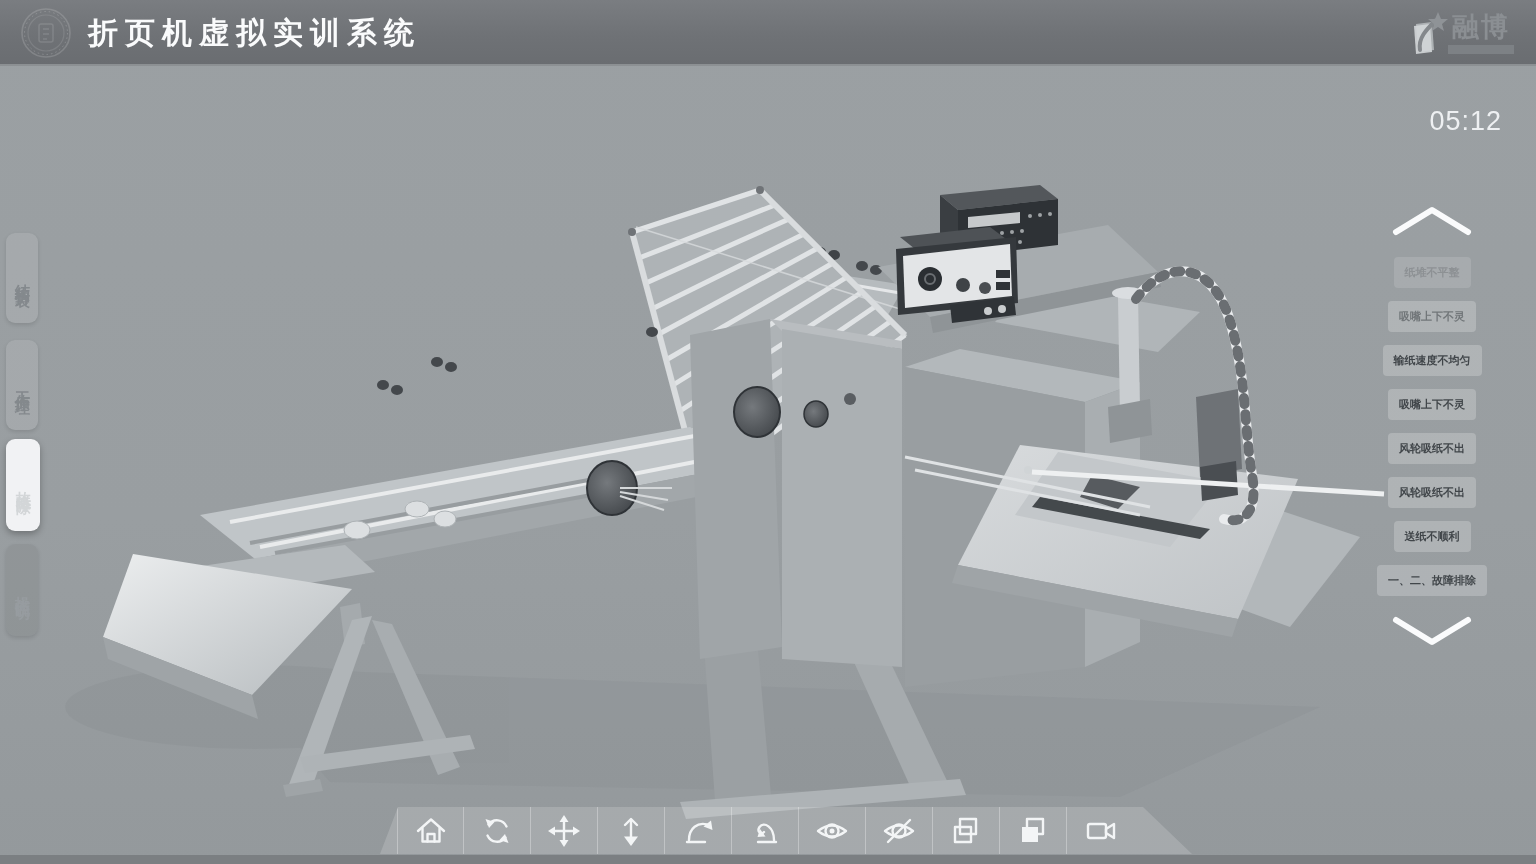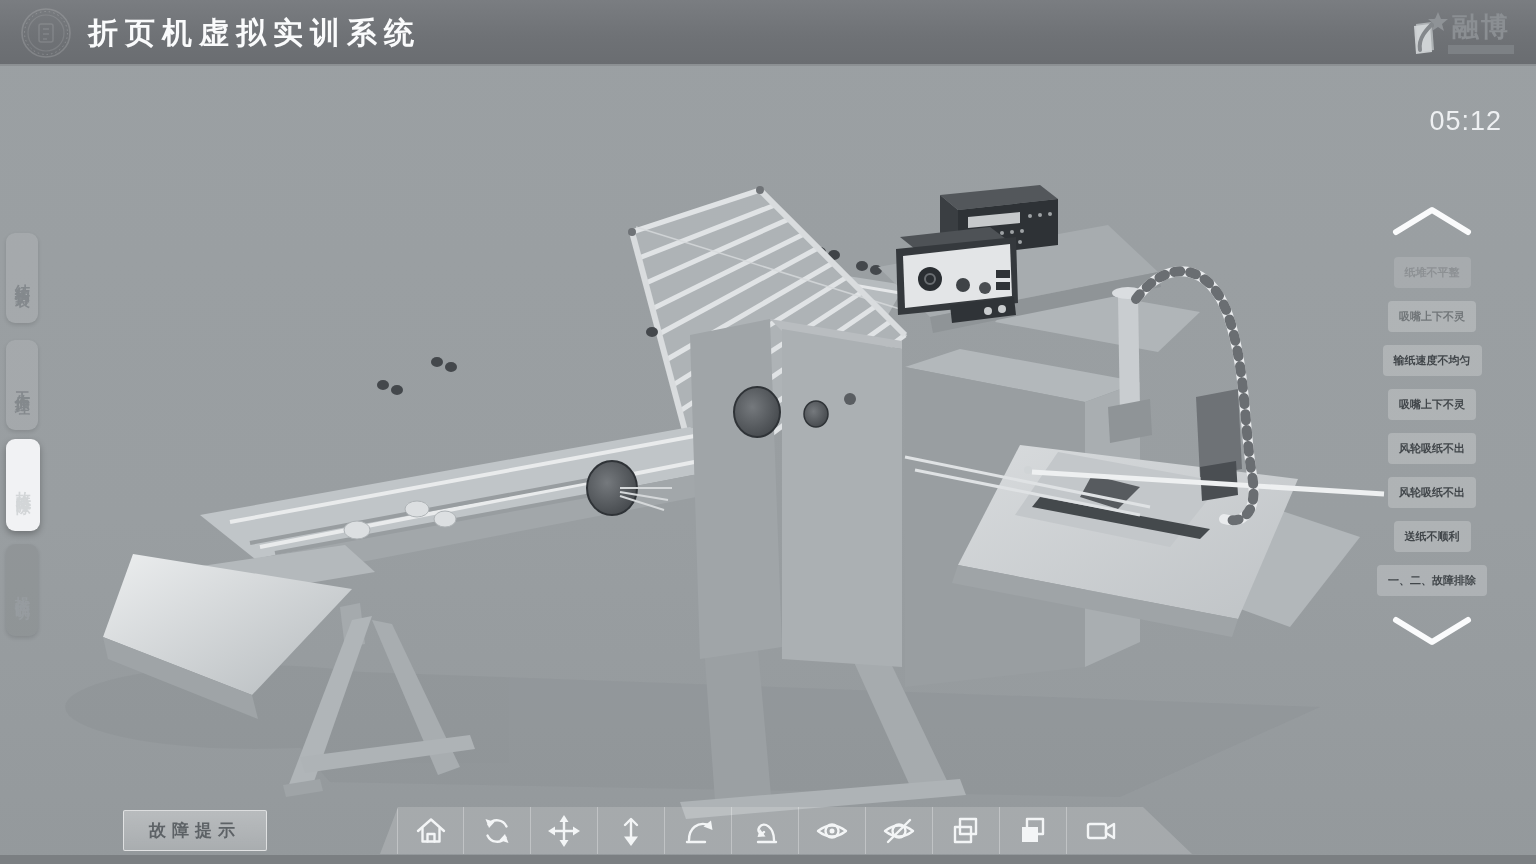--- a/index.html
+++ b/index.html
@@ -304,21 +304,20 @@
     <button class="fault-btn">风轮吸纸不出</button>
     <button class="fault-btn">送纸不顺利</button>
     <button class="fault-btn">一、二、故障排除</button>
     <button class="chev down">
       <svg width="84" height="34" viewBox="0 0 84 34">
         <polyline points="6,5 42,27 78,5" fill="none" stroke="#fafbfc" stroke-width="6" stroke-linecap="round" stroke-linejoin="round"></polyline>
       </svg>
     </button>
   </aside>
 
-  <button class="hint-btn">故障提示</button>
 
   <div class="toolbar">
     <button class="tool">
       <svg width="40" height="40" viewBox="0 0 40 40">
         <g class="icon-stroke">
           <path d="M7 20 L20 8.5 L33 20"></path>
           <path d="M11.5 17.5 V30.5 H28.5 V17.5"></path>
           <path d="M16.5 30.5 V23 H23.5 V30.5"></path>
         </g>
       </svg>

